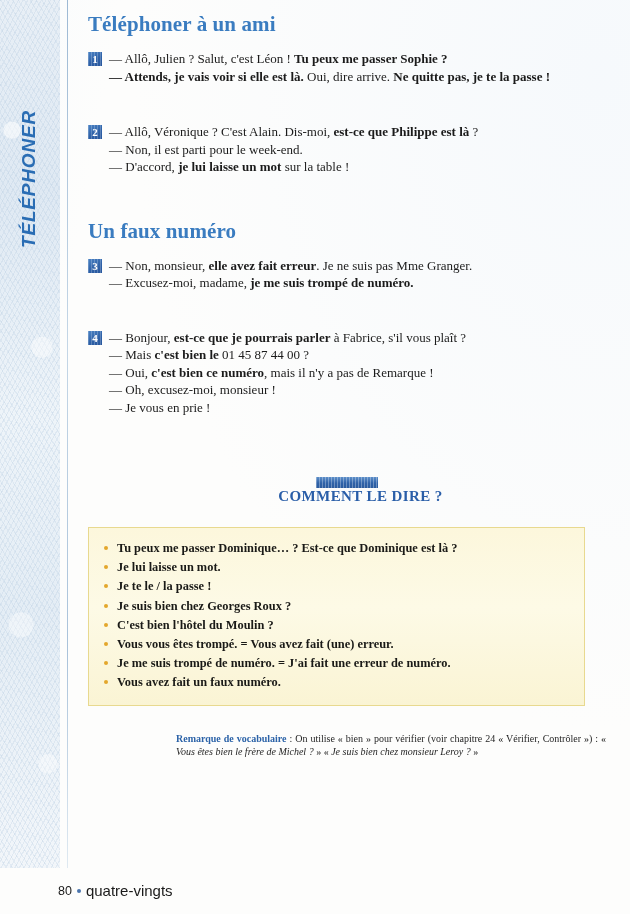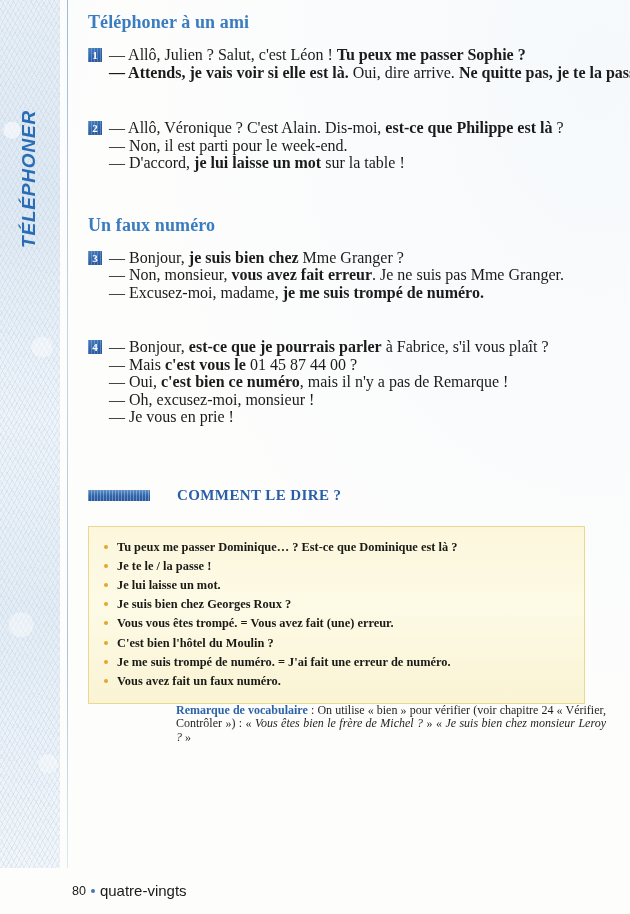--- a/index.html
+++ b/index.html
@@ -78,21 +78,21 @@
   .content {
     position: absolute;
     left: 88px;
     top: 0;
     width: 518px;
   }
 
   .section-title {
     font-family: "Liberation Serif", serif;
     font-weight: bold;
-    font-size: 18px;
+    font-size: 21px;
     color: #3a7cc0;
     margin: 0;
     letter-spacing: 0.1px;
   }
 
   
   .dialogue {
     position: relative;
     padding-left: 21px;
   }
@@ -106,31 +106,32 @@
       repeating-linear-gradient(90deg, rgba(255,255,255,0.22) 0 1px, rgba(255,255,255,0) 1px 3px),
       linear-gradient(150deg, #4a82c4 0%, #2f62a8 55%, #27569c 100%);
     color: #ffffff;
     font-family: "Liberation Serif", serif;
     font-weight: bold;
     font-size: 11px;
     line-height: 14px;
     text-align: center;
   }
   .line {
-    font-size: 16px;
+    font-size: 13px;
     line-height: 17.5px;
     color: #1b1b1b;
     white-space: nowrap;
   }
   .line .b { font-weight: bold; }
 
   
   .cld-row {
     display: flex;
     align-items: center;
+    flex-direction: column;
   }
   .cld-bar {
     width: 62px;
     height: 11px;
     background:
       repeating-linear-gradient(90deg, rgba(255,255,255,0.30) 0 1px, rgba(255,255,255,0) 1px 3px),
       linear-gradient(180deg, #5d8fc9 0%, #2f62a8 55%, #2b5b9e 100%);
   }
   .cld-title {
     margin-left: 27px;
@@ -164,37 +165,38 @@
     left: 15px;
     top: 7px;
     width: 4px;
     height: 4px;
     border-radius: 50%;
     background: #e3a72c;
   }
 
   
   .remark {
+    margin-top: 26px;
     margin-left: 88px;
     width: 430px;
-    font-size: 12px;
+    font-size: 10px;
     line-height: 13.2px;
     color: #1f1f1f;
     text-align: justify;
   }
   .remark .rk-head {
     font-weight: bold;
     color: #2c63a8;
   }
   .remark i { font-style: italic; }
 
   
   .footer {
     position: absolute;
-    left: 72px;
+    left: 58px;
     top: 882px;
     font-family: "Liberation Sans", sans-serif;
     font-size: 12.5px;
     color: #1a1a1a;
     display: flex;
     align-items: center;
     gap: 5px;
   }
   .footer .fdot {
     width: 4px;
@@ -245,38 +247,35 @@
       </div>
     </div>
 
     <div style="height:43px"></div>
     <h2 class="section-title">Un faux numéro</h2>
 
     <div style="height:13px"></div>
     <div class="dialogue">
       <div class="num-badge">3</div>
       <div class="line">
-        <span>— Bonjour, </span><span class="b">je suis bien chez</span><span> Mme Granger ?</span>
-      </div>
-      <div class="line">
-        <span>— Non, monsieur, </span><span class="b">vous avez fait erreur</span><span>. Je ne suis pas Mme Granger.</span>
+        <span>— Non, monsieur, </span><span class="b">elle avez fait erreur</span><span>. Je ne suis pas Mme Granger.</span>
       </div>
       <div class="line">
         <span>— Excusez-moi, madame, </span><span class="b">je me suis trompé de numéro.</span>
       </div>
     </div>
 
     <div style="height:37px"></div>
     <div class="dialogue">
       <div class="num-badge">4</div>
       <div class="line">
         <span>— Bonjour, </span><span class="b">est-ce que je pourrais parler</span><span> à Fabrice, s'il vous plaît ?</span>
       </div>
       <div class="line">
-        <span>— Mais </span><span class="b">c'est vous le</span><span> 01 45 87 44 00 ?</span>
+        <span>— Mais </span><span class="b">c'est bien le</span><span> 01 45 87 44 00 ?</span>
       </div>
       <div class="line">
         <span>— Oui, </span><span class="b">c'est bien ce numéro</span><span>, mais il n'y a pas de Remarque !</span>
       </div>
       <div class="line">
         <span>— Oh, excusez-moi, monsieur !</span>
       </div>
       <div class="line">
         <span>— Je vous en prie !</span>
       </div>
@@ -288,37 +287,37 @@
       <div class="cld-title">COMMENT LE DIRE ?</div>
     </div>
 
     <div class="yellow-box">
       <div class="yb-item">
         <span class="yb-bullet"></span>
         <span>Tu peux me passer Dominique… ? Est-ce que Dominique est là ?</span>
       </div>
       <div class="yb-item">
         <span class="yb-bullet"></span>
+        <span>Je lui laisse un mot.</span>
+      </div>
+      <div class="yb-item">
+        <span class="yb-bullet"></span>
         <span>Je te le / la passe !</span>
       </div>
       <div class="yb-item">
         <span class="yb-bullet"></span>
-        <span>Je lui laisse un mot.</span>
-      </div>
-      <div class="yb-item">
-        <span class="yb-bullet"></span>
         <span>Je suis bien chez Georges Roux ?</span>
       </div>
       <div class="yb-item">
         <span class="yb-bullet"></span>
+        <span>C'est bien l'hôtel du Moulin ?</span>
+      </div>
+      <div class="yb-item">
+        <span class="yb-bullet"></span>
         <span>Vous vous êtes trompé. = Vous avez fait (une) erreur.</span>
-      </div>
-      <div class="yb-item">
-        <span class="yb-bullet"></span>
-        <span>C'est bien l'hôtel du Moulin ?</span>
       </div>
       <div class="yb-item">
         <span class="yb-bullet"></span>
         <span>Je me suis trompé de numéro. = J'ai fait une erreur de numéro.</span>
       </div>
       <div class="yb-item">
         <span class="yb-bullet"></span>
         <span>Vous avez fait un faux numéro.</span>
       </div>
     </div>

